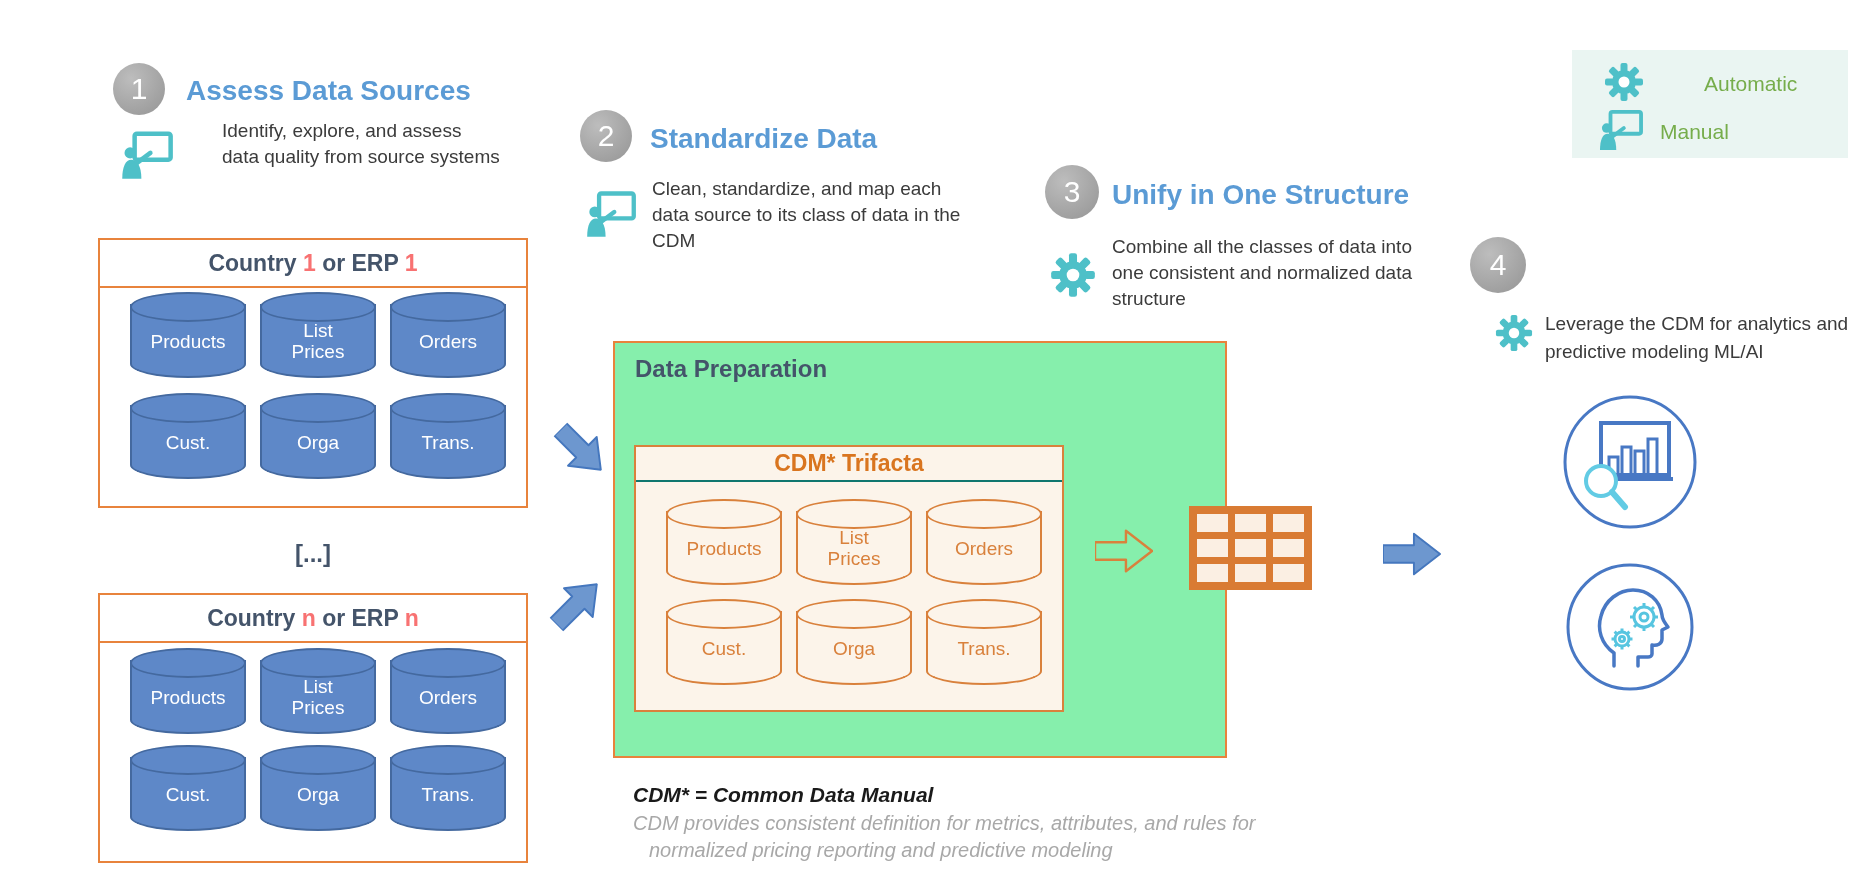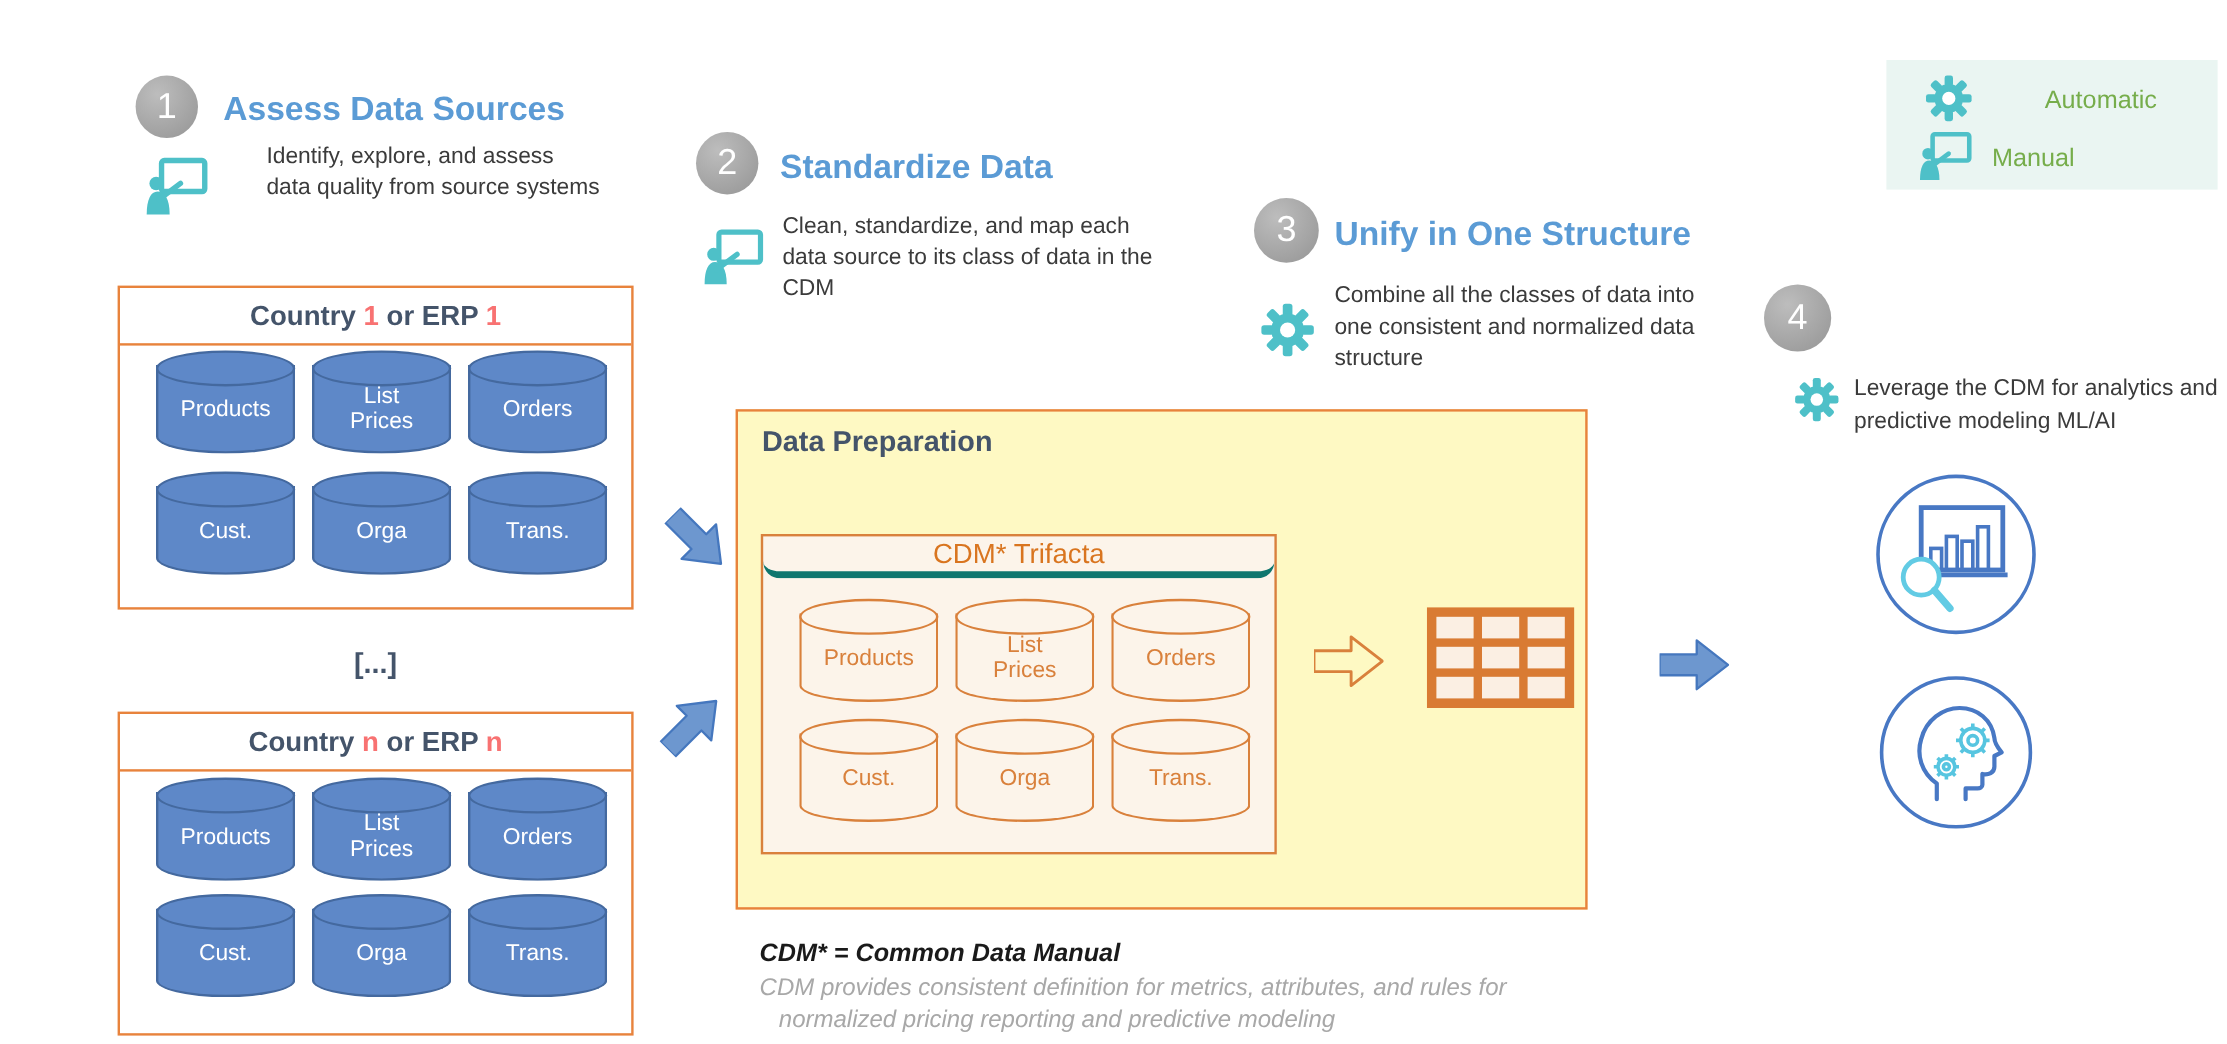--- a/index.html
+++ b/index.html
@@ -50,29 +50,29 @@
     display:flex; align-items:center; justify-content:center; text-align:center;
     font-size:19px; line-height:21px; white-space:pre-line;
   }
   .cyl-blue   { --fill:#5E88C8; --stroke:#44699F; color:#ffffff; }
   .cyl-orange { --fill:#FCF4EA; --stroke:#D9813C; color:#D9813C; }
 
   .ellipsis { position:absolute; font-weight:bold; font-size:24px; color:#44546A; text-align:center; }
 
   
   .dataprep {
-    position:absolute; left:613px; top:341px; width:710px; height:417px;
-    background:#fef9c3; border:2px solid #E8833C;
+    position:absolute; left:613px; top:341px; width:614px; height:417px;
+    background:#86efac; border:2px solid #E8833C;
   }
   .dataprep-title { position:absolute; left:20px; top:12px; font-weight:bold; font-size:24px; color:#44546A; }
   .cdm-box { position:absolute; left:19px; top:102px; width:430px; height:267px; background:#FCF4EA; border:2px solid #D9813C; }
   .cdm-header {
-    height:35px; border-bottom:6px solid #0f766e;
+    height:35px; border-bottom:2px solid #0f766e;
     display:flex; align-items:center; justify-content:center;
-    font-weight:normal; font-size:23px; color:#D9751F;border-radius:14px;
+    font-weight:bold; font-size:23px; color:#D9751F;
   }
 
   
   .footnote-def  { position:absolute; font-style:italic; font-weight:bold; font-size:21px; color:#1a1a1a; }
   .footnote-note { position:absolute; font-style:italic; font-size:20px; color:#A8A8A8; }
 
   .rot45  { transform:rotate(45deg); }
   .rotm45 { transform:rotate(-45deg); }
 </style>
 </head>

